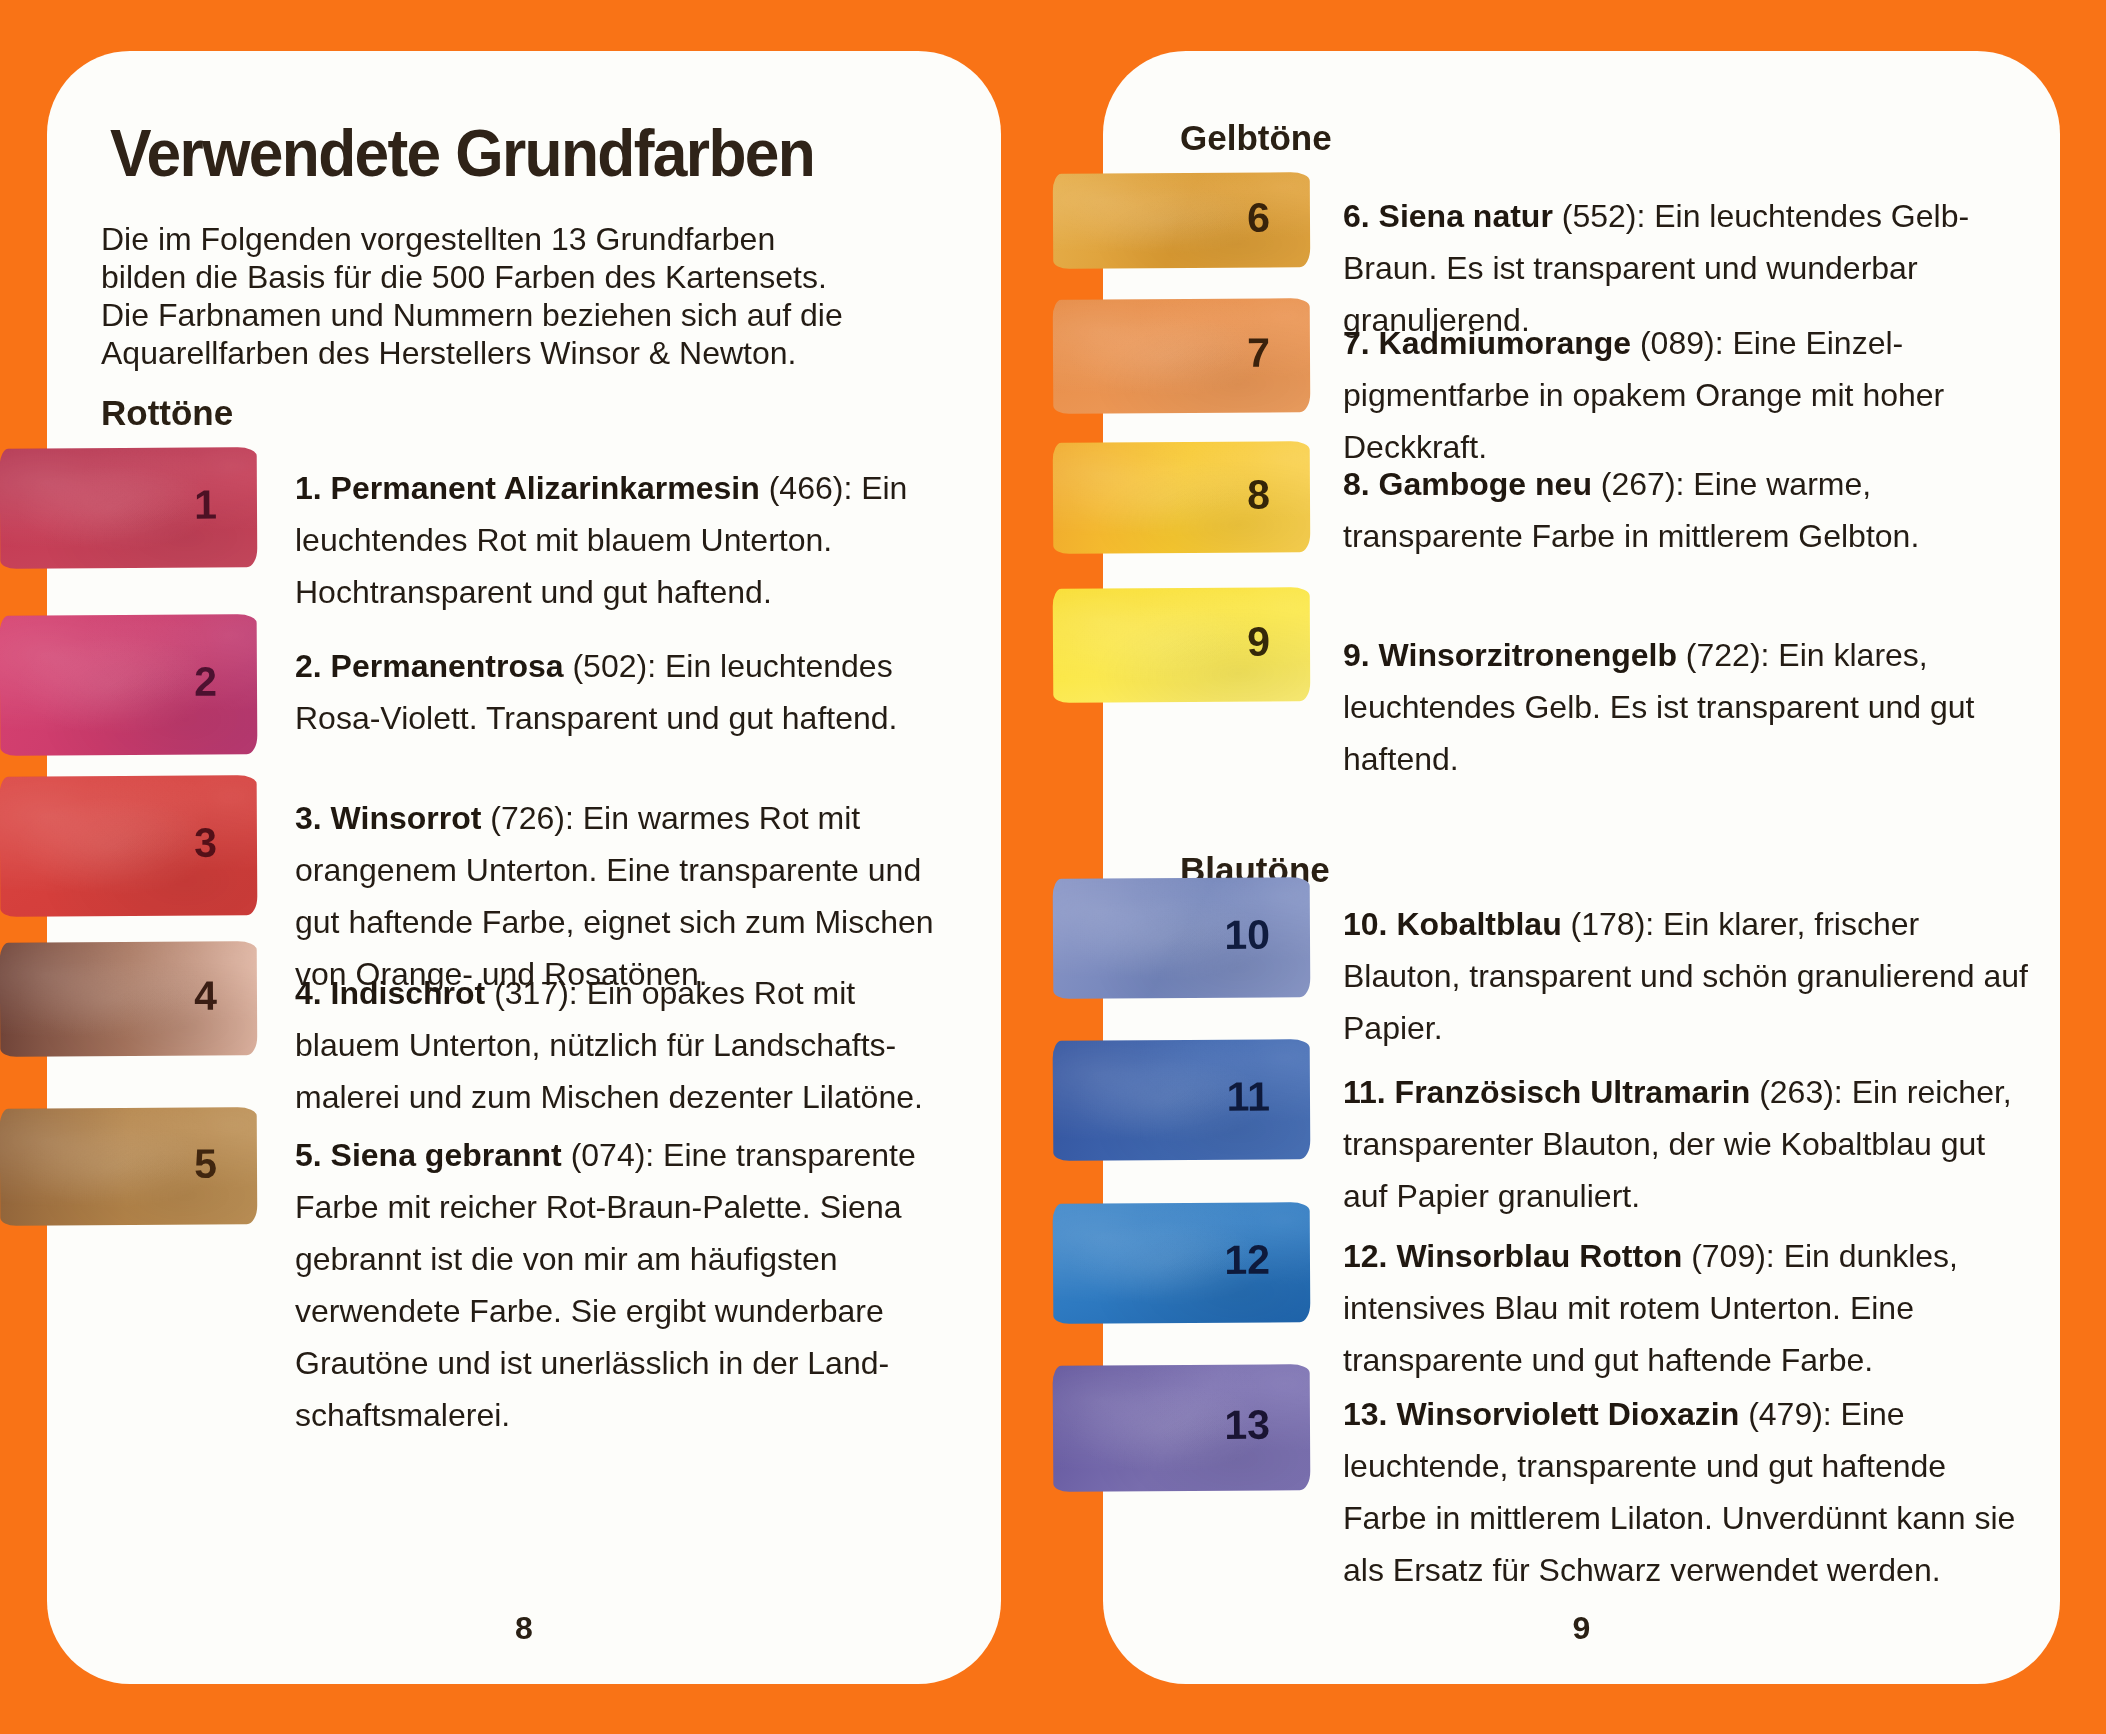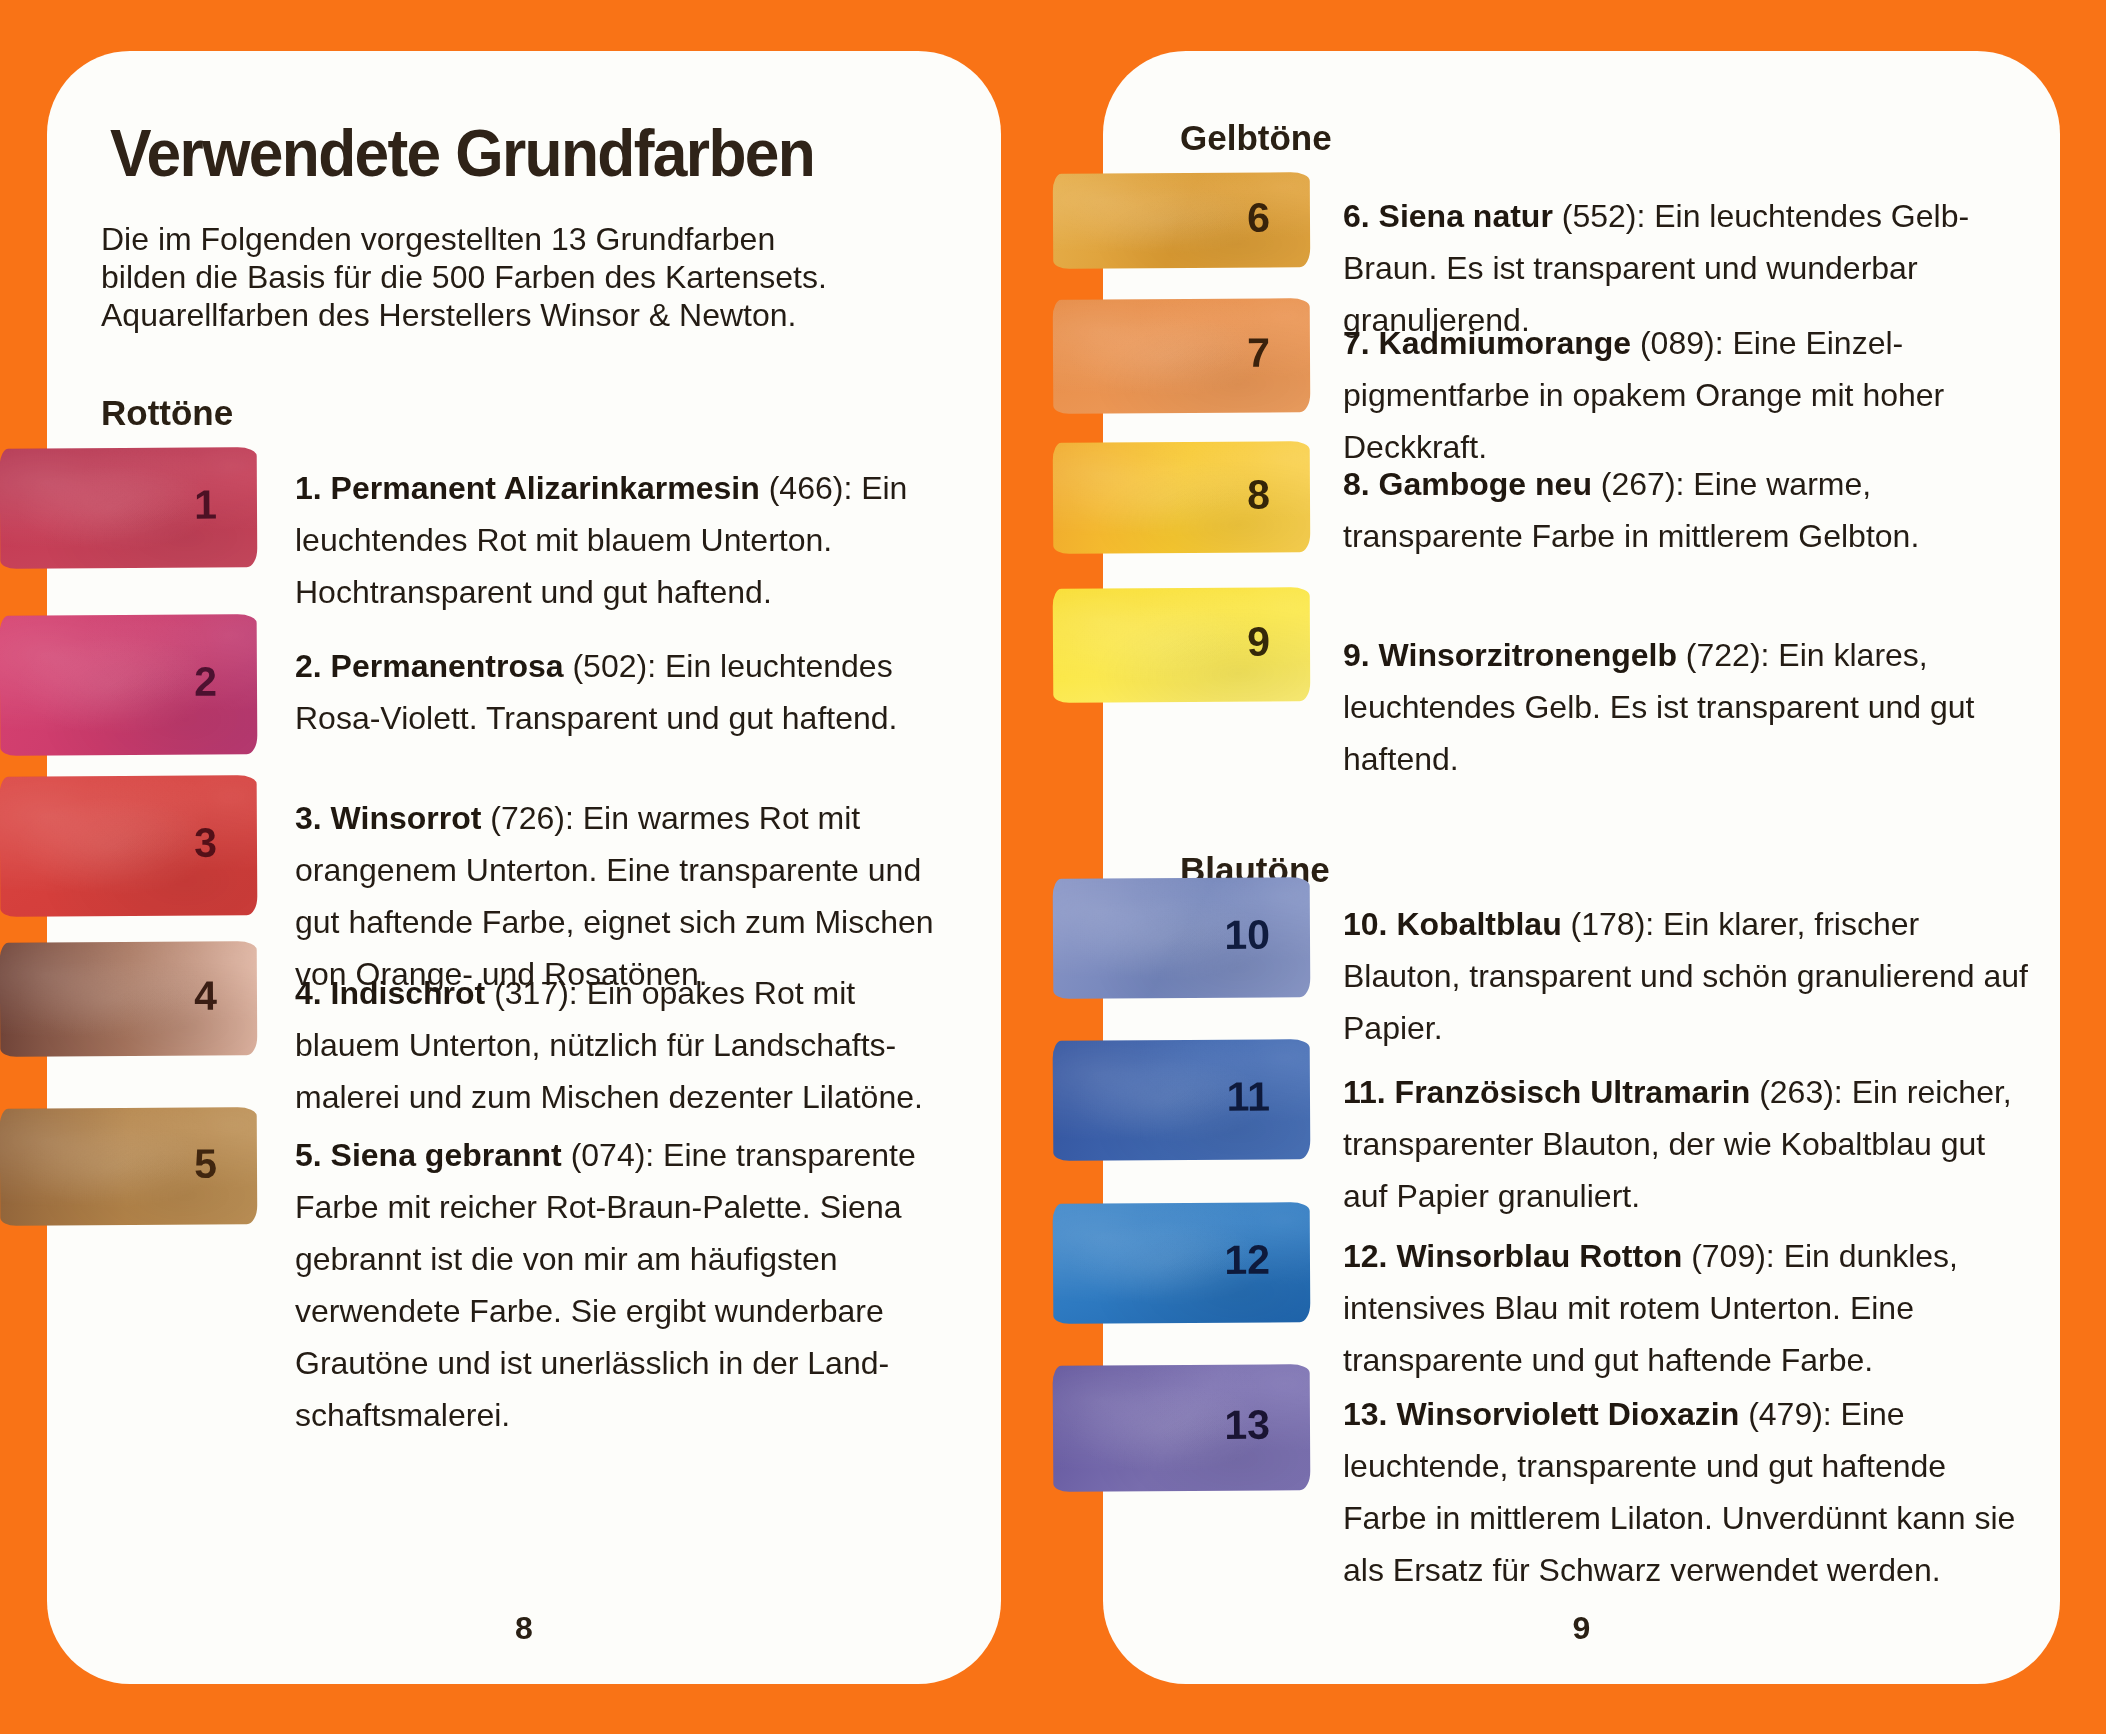--- a/index.html
+++ b/index.html
@@ -74,20 +74,21 @@
 <body style="background: rgb(245, 189, 130);">
 
 <div id="canvas">
 
   <div class="page" id="left-page">
     <div class="page-title">Verwendete Grundfarben</div>
 
     <div class="intro">
       <div class="iline">Die im Folgenden vorgestellten 13 Grundfarben</div>
       <div class="iline">bilden die Basis für die 500 Farben des Kartensets.</div>
+      <div class="iline">Die Farbnamen und Nummern beziehen sich auf die</div>
       <div class="iline">Aquarellfarben des Herstellers Winsor &amp; Newton.</div>
     </div>
 
     <div class="section-heading" id="heading-red">Rottöne</div>
 
     <div class="entry">
       <div class="swatch" style="top: 397px; height: 120px; background: linear-gradient(168deg, rgb(180, 53, 80), rgb(197, 60, 85), rgb(200, 73, 94));">
         <span class="num" style="color: rgb(77, 17, 36);">1</span>
       </div>
       <p class="desc" style="top:397px;">

